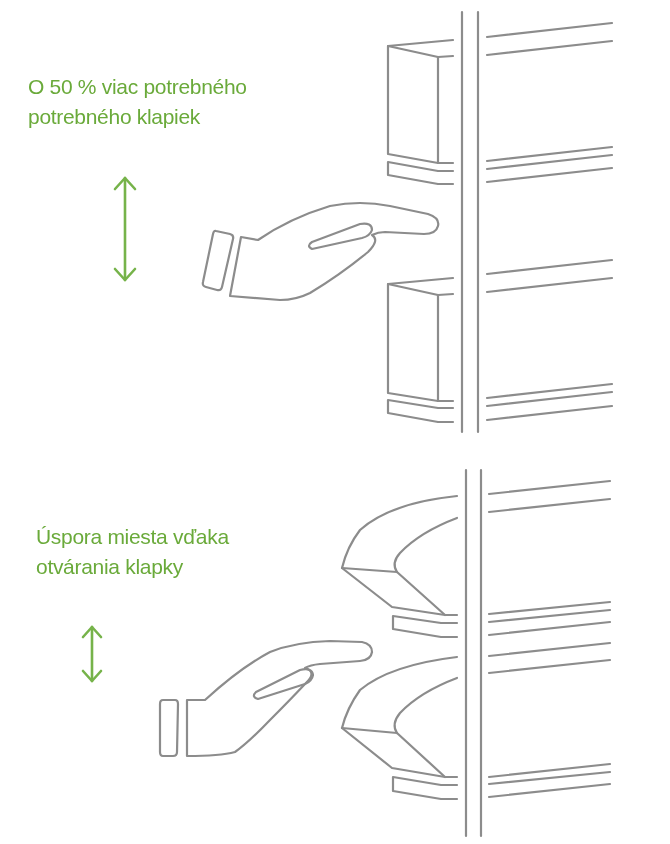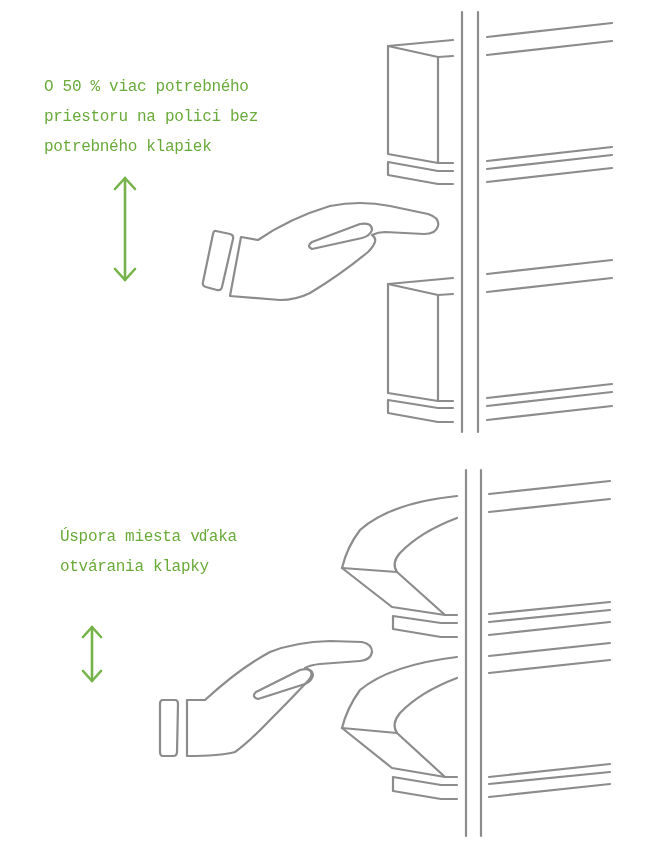--- a/index.html
+++ b/index.html
@@ -1,39 +1,37 @@
 <!DOCTYPE html>
 <html><head>
   <meta charset="utf-8">
   <style>
     html, body { margin: 0; padding: 0; background: #ffffff; }
     body { width: 670px; height: 844px; position: relative; overflow: hidden; font-family: "Liberation Sans", "DejaVu Sans", sans-serif; }
     .caption {
       position: absolute;
       color: #6aaa3a;
-      font-family: Liberation Mono, monospace;
-      font-size: 16px;
+      font-family: Liberation Sans, sans-serif;
+      font-size: 21px;
       line-height: 30px;
       letter-spacing: -0.3px;
       white-space: nowrap;
-      margin-left: 16px;
     }
     .caption span { display: block; }
     #caption-top { left: 28px; top: 72px; }
-    #caption-bottom { left: 44px; top: 522px; }
+    #caption-bottom { left: 36px; top: 522px; }
     svg.art { position: absolute; left: 0; top: 0; }
     .line { fill: none; stroke: #8c8c8c; stroke-width: 2.2; stroke-linecap: round; stroke-linejoin: round; }
     .arrow { fill: none; stroke: #76b34a; stroke-width: 2.6; stroke-linecap: round; stroke-linejoin: round; }
   </style>
 </head>
 <body>
 
 <div class="caption" id="caption-top">
   <span>O 50 % viac potrebného</span>
-  <span>priestoru na polici bez</span>
   <span>potrebného klapiek</span>
 </div>
 
 <div class="caption" id="caption-bottom">
   <span>Úspora miesta vďaka</span>
   <span>otvárania klapky</span>
 </div>
 
 <svg class="art" width="670" height="844" viewBox="0 0 670 844" xmlns="http://www.w3.org/2000/svg">
 

